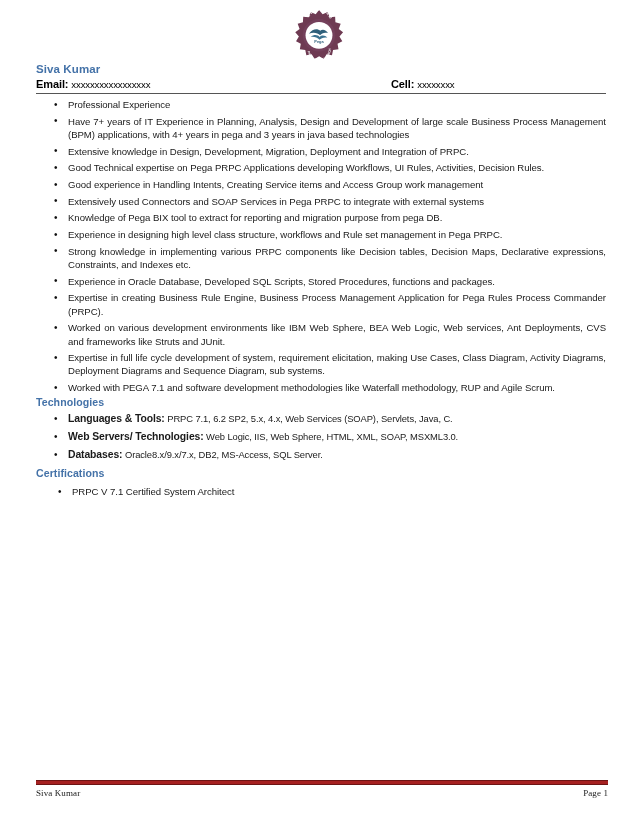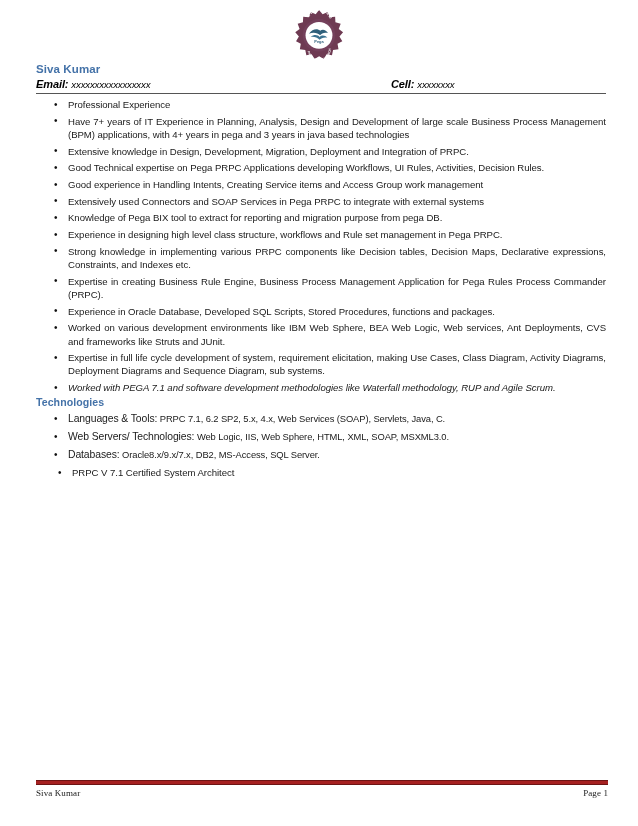--- a/index.html
+++ b/index.html
@@ -52,21 +52,20 @@
   }
   .contact-row {
     display: flex;
     justify-content: flex-start;
     align-items: baseline;
     border-bottom: 1.2px solid #555555;
     padding-bottom: 1px;
     margin-top: 1px;
     font-size: 10.5px;
     line-height: 14px;
-    font-style: italic;
   }
   .contact-left { width: 355px; white-space: nowrap; }
   .contact-right { white-space: nowrap; text-align: right; }
   .lbl {
     font-weight: bold;
     font-size: 11px;
     letter-spacing: -0.1px;
   }
   .val {
     font-size: 9.7px;
@@ -90,21 +89,21 @@
     color: #1a1a1a;
   }
   ul.bullets > li::before {
     content: "\2022";
     position: absolute;
     left: 18px;
     top: -0.5px;
     font-size: 10px;
     color: #111111;
   }
-  ul.bullets > li:last-child { margin-bottom: 0; font-style: italic; }
+  ul.bullets > li:last-child { margin-bottom: 0; }
 
   
   .section-head {
     color: #4472A8;
     font-weight: bold;
     font-size: 10.6px;
     line-height: 15px;
     margin-top: 1px;
     margin-bottom: 2px;
     letter-spacing: 0.05px;
@@ -127,21 +126,21 @@
   }
   ul.techlist > li::before {
     content: "\2022";
     position: absolute;
     left: 18px;
     top: -0.5px;
     font-size: 10px;
     color: #111111;
   }
   ul.techlist .tech-label {
-    font-weight: normal;
+    font-weight: bold;
     font-size: 10.4px;
     letter-spacing: -0.1px;
   }
 
   
   ul.certlist {
     list-style: none;
     margin: 4px;
     padding: 0;
   }
@@ -233,40 +232,41 @@
     <ul class="bullets">
       <li>Professional Experience</li>
       <li>Have 7+ years of IT Experience in Planning, Analysis, Design and Development of large scale Business Process Management (BPM) applications, with 4+ years in pega and 3  years in java based technologies</li>
       <li>Extensive knowledge in Design, Development, Migration, Deployment and Integration of PRPC.</li>
       <li>Good Technical expertise on Pega PRPC Applications developing Workflows, UI Rules, Activities, Decision Rules.</li>
       <li>Good experience in Handling Intents, Creating Service items and Access Group work management</li>
       <li>Extensively used Connectors and SOAP Services in Pega PRPC to integrate with external systems</li>
       <li>Knowledge of Pega BIX tool to extract for reporting and migration purpose from pega DB.</li>
       <li>Experience in designing high level class structure, workflows and Rule set management in Pega PRPC.</li>
       <li>Strong knowledge in implementing various PRPC components like Decision tables, Decision Maps, Declarative expressions, Constraints, and Indexes etc.</li>
+      <li>Experience in Oracle Database, Developed SQL Scripts, Stored Procedures, functions and packages.</li>
       <li>Expertise in creating Business Rule Engine, Business Process Management Application for Pega Rules Process Commander (PRPC).</li>
-      <li>Experience in Oracle Database, Developed SQL Scripts, Stored Procedures, functions and packages.</li>
       <li>Worked on various development environments like IBM Web Sphere, BEA Web Logic, Web services, Ant Deployments, CVS and frameworks like Struts and JUnit.</li>
       <li>Expertise in full life cycle development of system, requirement elicitation, making Use Cases, Class Diagram, Activity Diagrams, Deployment Diagrams and Sequence Diagram, sub systems.</li>
       <li>Worked with PEGA 7.1 and software development methodologies like Waterfall methodology, RUP and Agile Scrum.</li>
     </ul>
 
     <div class="section-head">Technologies</div>
     <ul class="techlist">
       <li>
         <span class="tech-label">Languages &amp; Tools:</span><span> PRPC 7.1, 6.2 SP2, 5.x, 4.x, Web Services (SOAP), Servlets, Java, C.</span>
       </li>
       <li>
         <span class="tech-label">Web Servers/ Technologies:</span><span> Web Logic, IIS, Web Sphere, HTML, XML,  SOAP, MSXML3.0.</span>
       </li>
       <li>
         <span class="tech-label">Databases:</span><span> Oracle8.x/9.x/7.x, DB2, MS-Access, SQL Server.</span>
       </li>
     </ul>
 
+    <div class="section-head">Certifications</div>
     <ul class="certlist">
       <li>PRPC V 7.1 Certified System Architect</li>
     </ul>
 
   </div>
 
   <div class="footer">
     <div class="footer-rule"></div>
     <div class="footer-row">
       <span>Siva Kumar</span>

